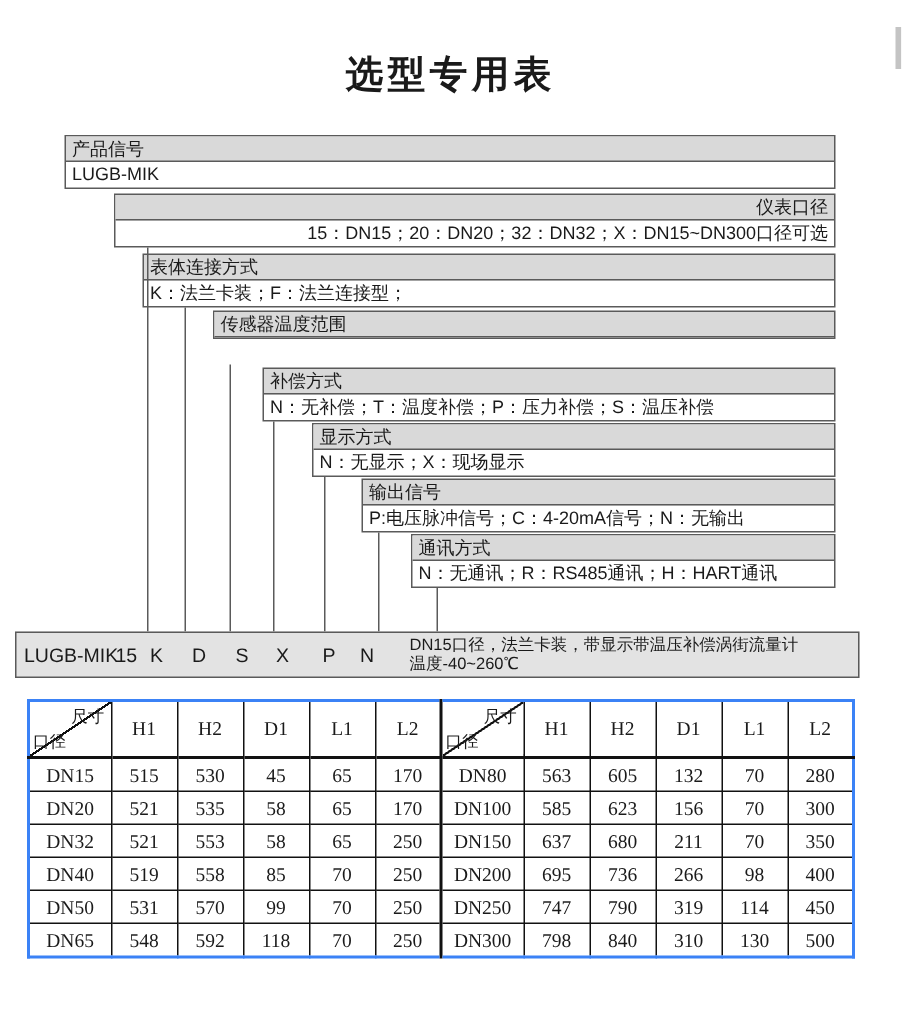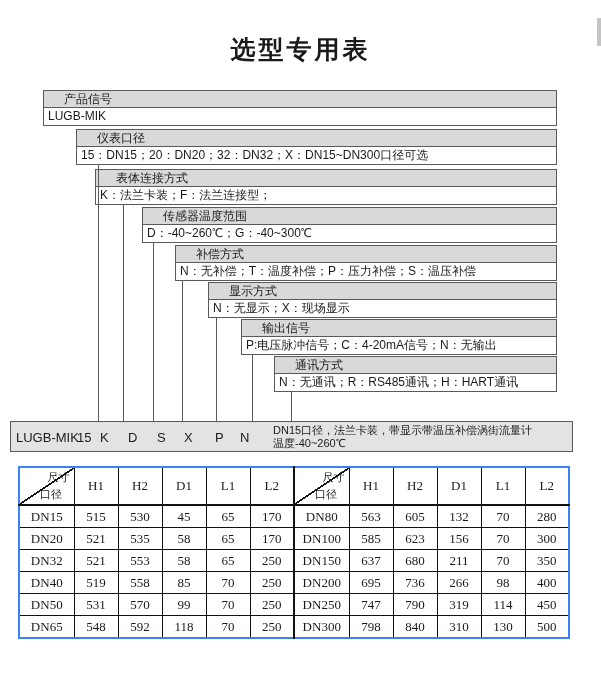--- a/index.html
+++ b/index.html
@@ -8,21 +8,21 @@
 
   .title { position:absolute; top:33px; left:0; width:100%; text-align:center;
            font-size:25px; font-weight:bold; letter-spacing:3px; }
 
   .edge-mark { position:absolute; right:0; top:18px; width:4px; height:28px; background:#c4c4c4; }
 
   
   .opt-box { position:absolute; right:44px; border:1px solid #5a5a5a; background:#ffffff;
              box-sizing:content-box; }
   .opt-header { height:16px; line-height:16px; background:#d9d9d9; border-bottom:1px solid #5a5a5a;
-                padding:0 20px; font-size:12px; white-space:nowrap; overflow:hidden; }
+                padding:0 4px; font-size:12px; white-space:nowrap; overflow:hidden; }
   .opt-value  { height:17px; line-height:17px; padding:0 4px; font-size:12px;
                 white-space:nowrap; overflow:hidden; }
 
   .vline { position:absolute; width:1px; background:#5a5a5a; }
 
   
   .example { position:absolute; left:10px; top:421px; width:563px; height:31px;
              background:#e3e3e3; border:1px solid #5a5a5a; box-sizing:border-box; }
   .example .code { position:absolute; top:50%; transform:translateY(-50%);
                    font-size:13px; white-space:nowrap; }
@@ -34,50 +34,49 @@
                table-layout:fixed; font-family:"Liberation Serif", serif; border:2px solid #3b82f6; }
   .dim-table td, .dim-table th { border:1px solid #111; text-align:center; padding:0;
                font-size:13px; font-weight:normal; height:21px; overflow:hidden; }
   .dim-table thead th { height:36px; border-bottom:2px solid #111; }
   .half-start { border-left:2px solid #111 !important; }
   .diag { position:relative;
           background-image:linear-gradient(to bottom right,
             transparent calc(50% - 0.7px), #111 calc(50% - 0.7px),
             #111 calc(50% + 0.7px), transparent calc(50% + 0.7px)); }
   .diag .c-top { position:absolute; top:2px; right:4px; font-size:11px; }
-  .diag .c-bot { position:absolute; bottom:2px; left:20px; font-size:11px; }
+  .diag .c-bot { position:absolute; bottom:2px; left:2px; font-size:11px; }
 </style>
 </head>
 <body>
 
 <div class="page">
 
   <div class="title">选型专用表</div>
   <div class="edge-mark"></div>
 
   <div>
 
     <div class="opt-box" style="left:43px; top:90px;">
       <div class="opt-header">产品信号</div>
       <div class="opt-value">LUGB-MIK</div>
     </div>
 
-    <div class="opt-box" style="left:76px; top:129px;">
+    <div class="opt-box" style="left:76px; top:129px;text-align:right;">
       <div class="opt-header">仪表口径</div>
       <div class="opt-value">15：DN15；20：DN20；32：DN32；X：DN15~DN300口径可选</div>
     </div>
 
     <div class="opt-box" style="left:95px; top:169px;">
       <div class="opt-header">表体连接方式</div>
       <div class="opt-value">K：法兰卡装；F：法兰连接型；</div>
     </div>
 
     <div class="opt-box" style="left:142px; top:207px;">
       <div class="opt-header">传感器温度范围</div>
-      <div class="opt-value">D：-40~260℃；G：-40~300℃</div>
     </div>
 
     <div class="opt-box" style="left:175px; top:245px;">
       <div class="opt-header">补偿方式</div>
       <div class="opt-value">N：无补偿；T：温度补偿；P：压力补偿；S：温压补偿</div>
     </div>
 
     <div class="opt-box" style="left:208px; top:282px;">
       <div class="opt-header">显示方式</div>
       <div class="opt-value">N：无显示；X：现场显示</div>

